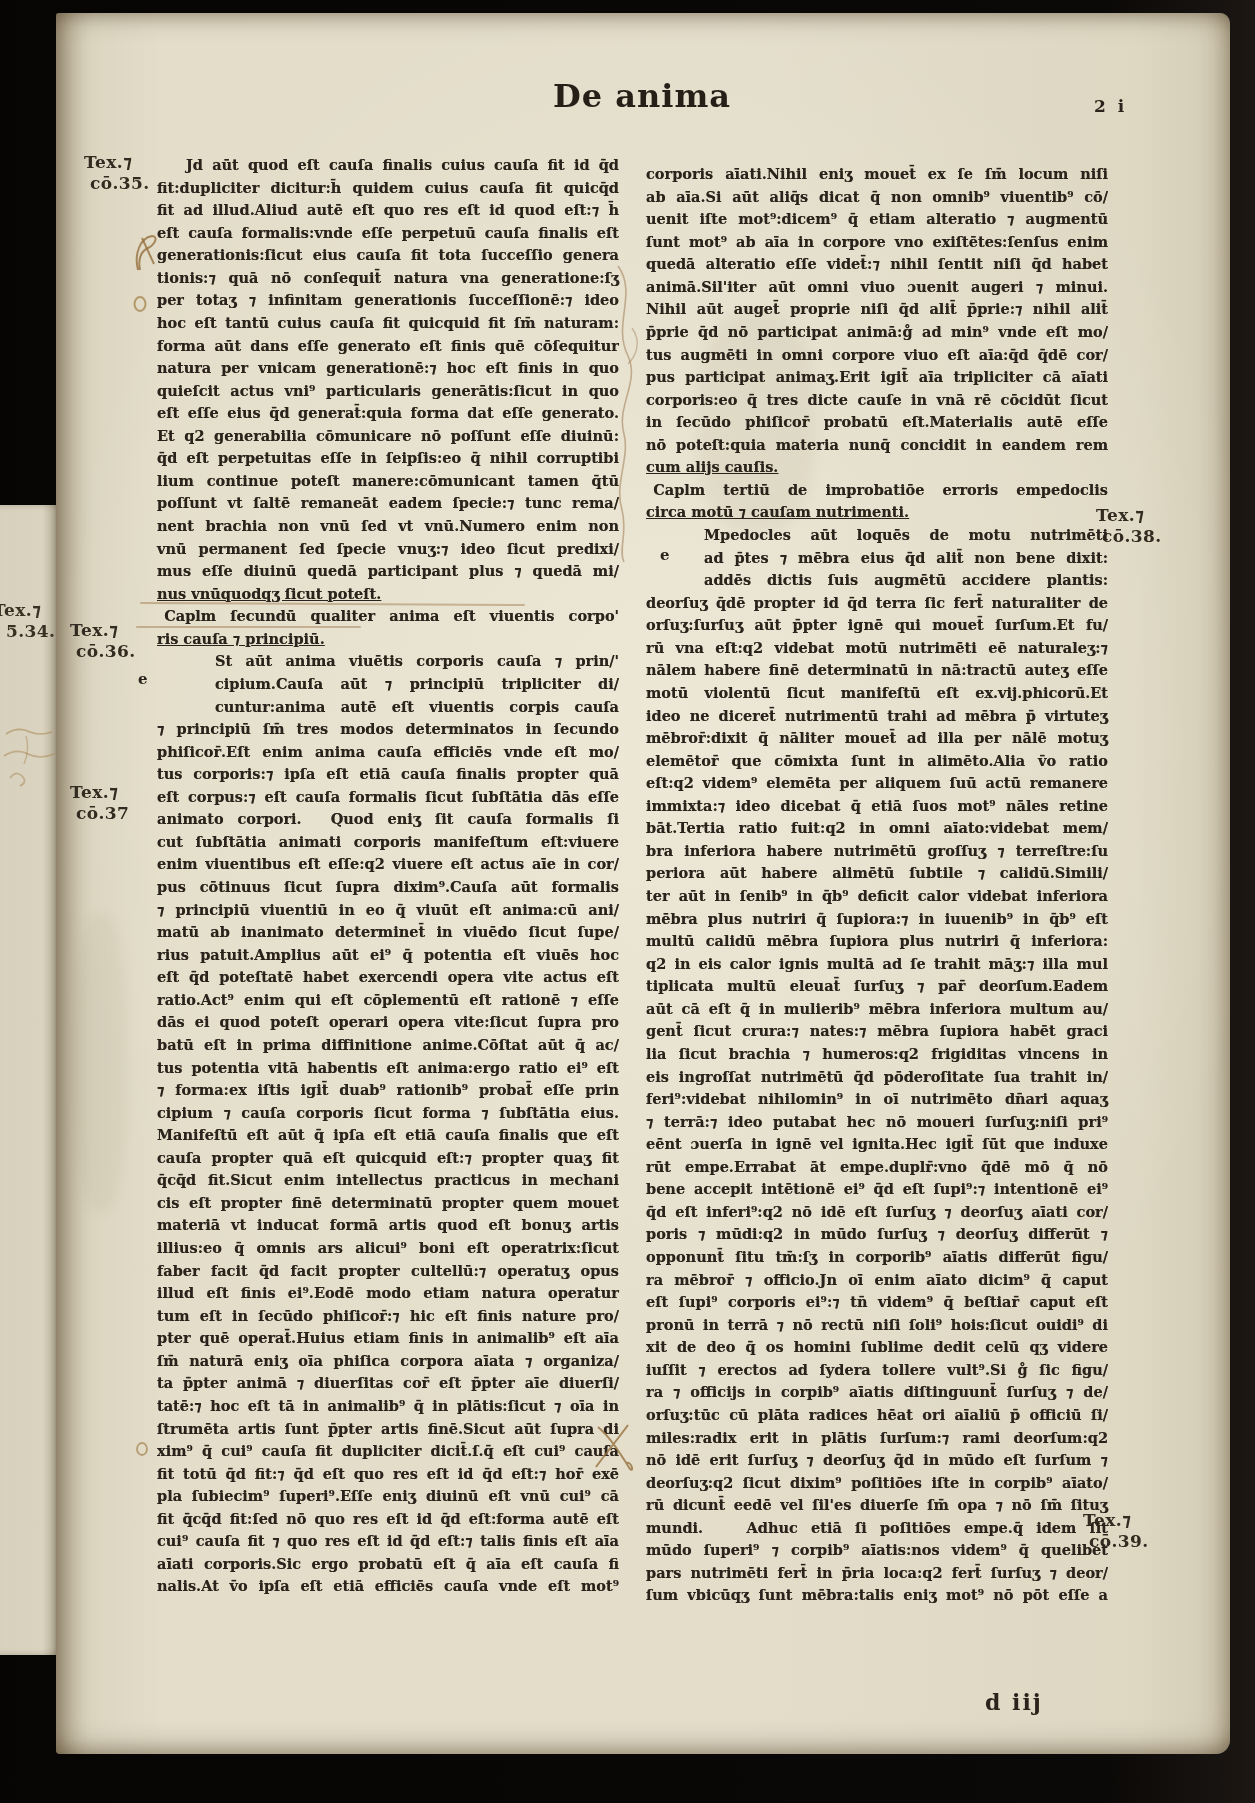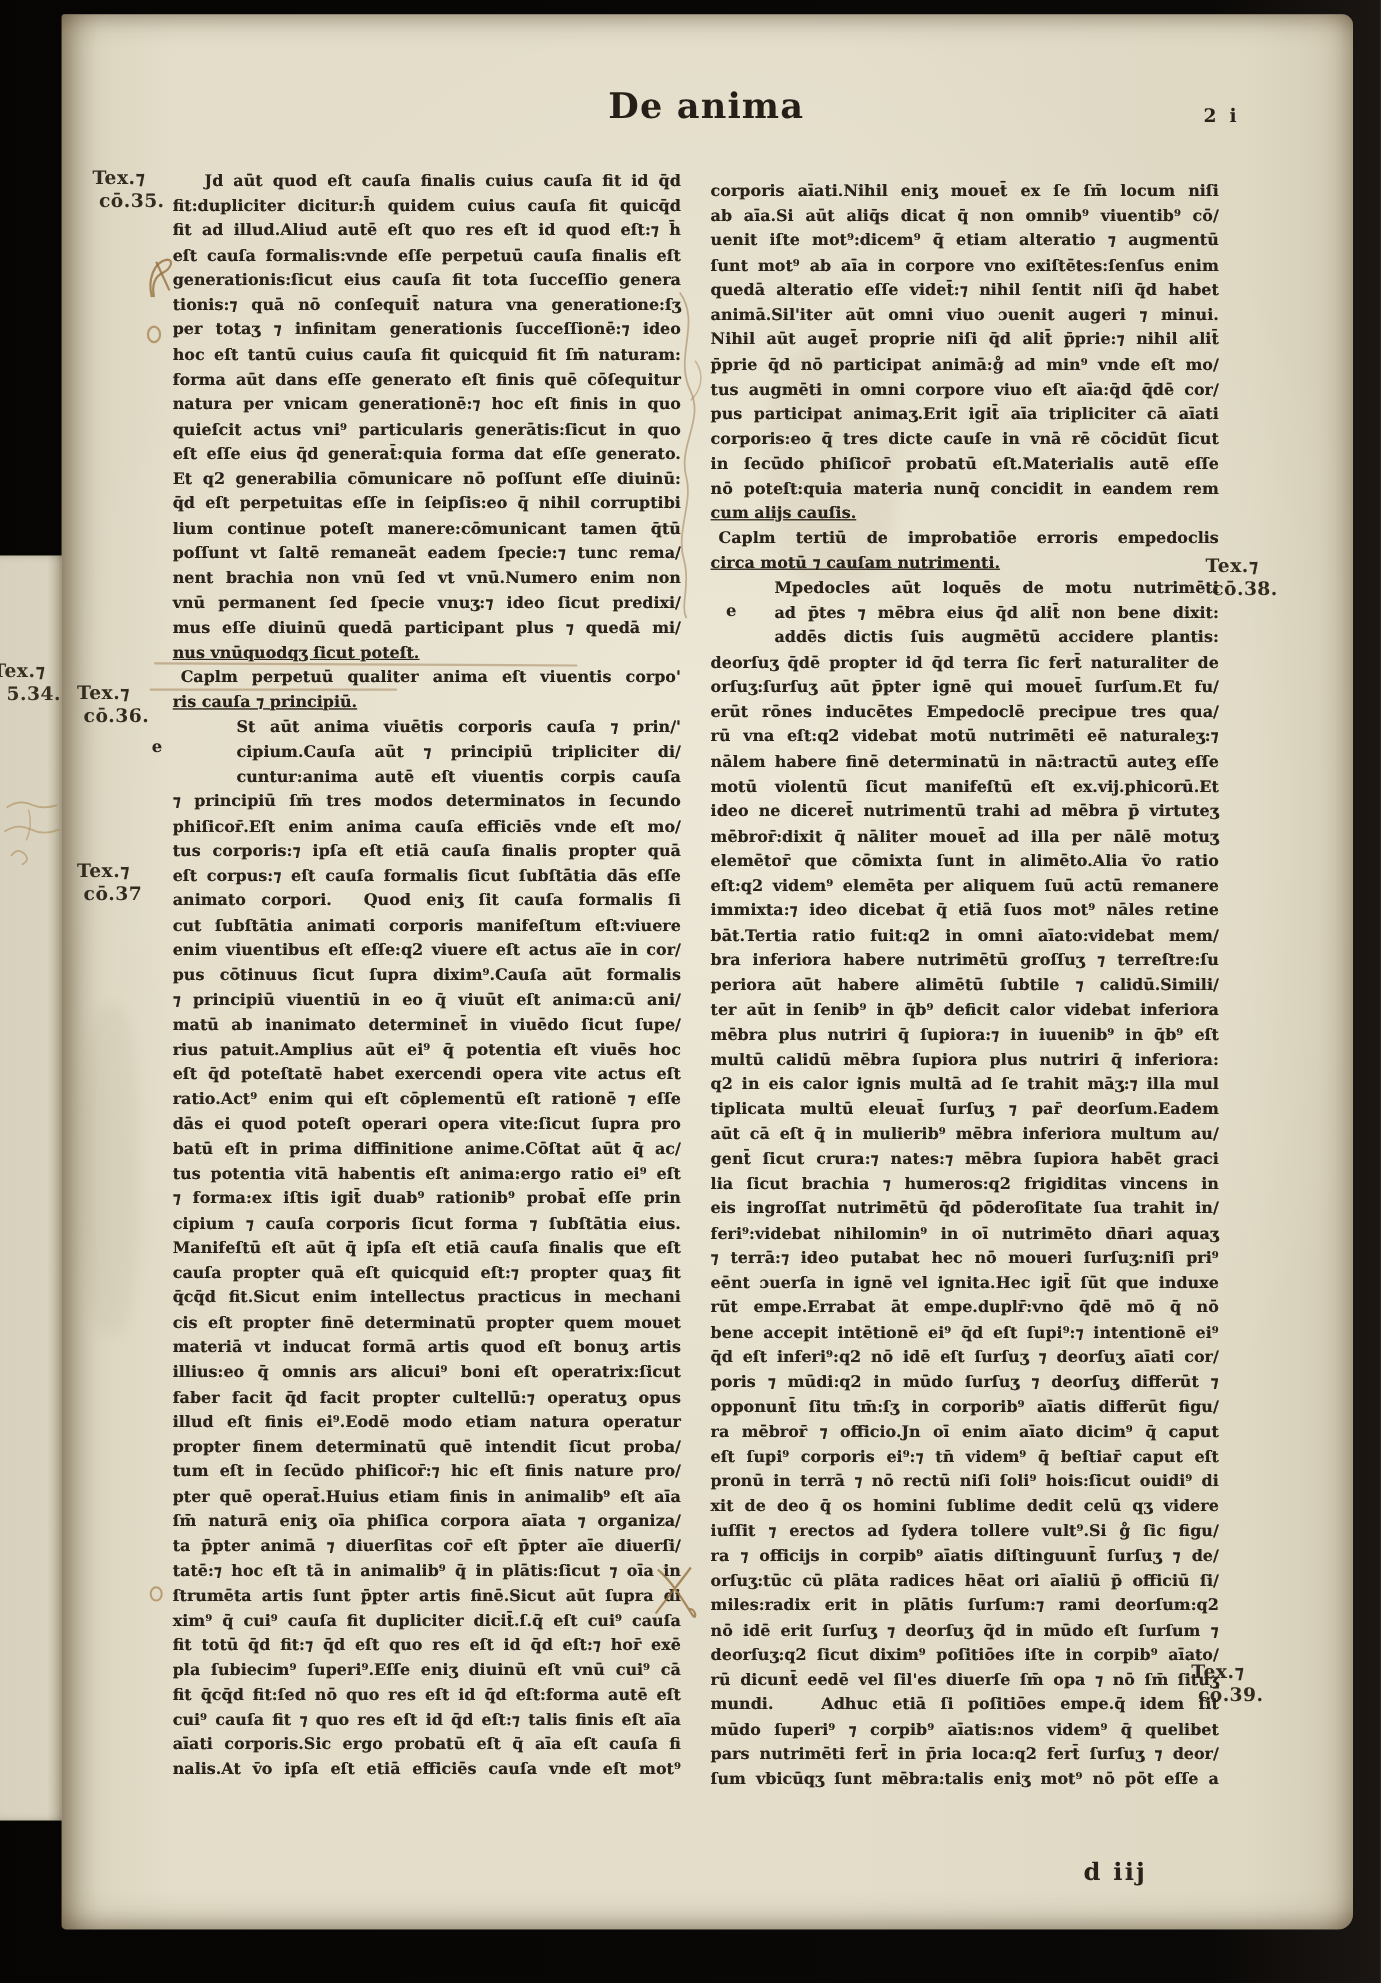--- a/index.html
+++ b/index.html
@@ -97,21 +97,21 @@
         <div class="ln">quieſcit actus vni⁹ particularis generātis:ſicut in quo</div>
         <div class="ln">eſt eſſe eius q̄d generat̄:quia forma dat eſſe generato.</div>
         <div class="ln">Et q2 generabilia cōmunicare nō poſſunt eſſe diuinū:</div>
         <div class="ln">q̄d eſt perpetuitas eſſe in ſeipſis:eo q̄ nihil corruptibi</div>
         <div class="ln">lium continue poteſt manere:cōmunicant tamen q̄tū</div>
         <div class="ln">poſſunt vt ſaltē remaneāt eadem ſpecie:⁊ tunc rema/</div>
         <div class="ln">nent brachia non vnū ſed vt vnū.Numero enim non</div>
         <div class="ln">vnū permanent ſed ſpecie vnuʒ:⁊ ideo ſicut predixi/</div>
         <div class="ln">mus eſſe diuinū quedā participant plus ⁊ quedā mi/</div>
         <div class="ln flush">nus vnūquodqʒ ſicut poteſt.</div>
-        <div class="ln"> Caplm perpetuū qualiter anima eſt viuentis corpo'</div>
+        <div class="ln"> Caplm ſecundū qualiter anima eſt viuentis corpo'</div>
         <div class="ln flush">ris cauſa ⁊ principiū.</div>
         <div class="ln">    St aūt anima viuētis corporis cauſa ⁊ prin/'</div>
         <div class="ln">    cipium.Cauſa aūt ⁊ principiū tripliciter di/</div>
         <div class="ln">    cuntur:anima autē eſt viuentis corpis cauſa</div>
         <div class="ln">⁊ principiū ſm̄ tres modos determinatos in ſecundo</div>
         <div class="ln">phiſicor̄.Eſt enim anima cauſa efficiēs vnde eſt mo/</div>
         <div class="ln">tus corporis:⁊ ipſa eſt etiā cauſa finalis propter quā</div>
         <div class="ln">eſt corpus:⁊ eſt cauſa formalis ſicut ſubſtātia dās eſſe</div>
         <div class="ln">animato corpori.  Quod eniʒ ſit cauſa formalis ſi</div>
         <div class="ln">cut ſubſtātia animati corporis manifeſtum eſt:viuere</div>
@@ -128,21 +128,20 @@
         <div class="ln">⁊ forma:ex iſtis igit̄ duab⁹ rationib⁹ probat̄ eſſe prin</div>
         <div class="ln">cipium ⁊ cauſa corporis ſicut forma ⁊ ſubſtātia eius.</div>
         <div class="ln">Manifeſtū eſt aūt q̄ ipſa eſt etiā cauſa finalis que eſt</div>
         <div class="ln">cauſa propter quā eſt quicquid eſt:⁊ propter quaʒ fit</div>
         <div class="ln">q̄cq̄d fit.Sicut enim intellectus practicus in mechani</div>
         <div class="ln">cis eſt propter finē determinatū propter quem mouet</div>
         <div class="ln">materiā vt inducat formā artis quod eſt bonuʒ artis</div>
         <div class="ln">illius:eo q̄ omnis ars alicui⁹ boni eſt operatrix:ſicut</div>
         <div class="ln">faber facit q̄d facit propter cultellū:⁊ operatuʒ opus</div>
         <div class="ln">illud eſt finis ei⁹.Eodē modo etiam natura operatur</div>
-        <div class="ln">propter finem determinatū quē intendit ſicut proba/</div>
         <div class="ln">tum eſt in ſecūdo phiſicor̄:⁊ hic eſt finis nature pro/</div>
         <div class="ln">pter quē operat̄.Huius etiam finis in animalib⁹ eſt aīa</div>
         <div class="ln">ſm̄ naturā eniʒ oīa phiſica corpora aīata ⁊ organiza/</div>
         <div class="ln">ta p̄pter animā ⁊ diuerſitas cor̄ eſt p̄pter aīe diuerſi/</div>
         <div class="ln">tatē:⁊ hoc eſt tā in animalib⁹ q̄ in plātis:ſicut ⁊ oīa in</div>
         <div class="ln">ſtrumēta artis ſunt p̄pter artis finē.Sicut aūt ſupra di</div>
         <div class="ln">xim⁹ q̄ cui⁹ cauſa fit dupliciter dicit̄.ſ.q̄ eſt cui⁹ cauſa</div>
         <div class="ln">fit totū q̄d fit:⁊ q̄d eſt quo res eſt id q̄d eſt:⁊ hor̄ exē</div>
         <div class="ln">pla ſubiecim⁹ ſuperi⁹.Eſſe eniʒ diuinū eſt vnū cui⁹ cā</div>
         <div class="ln">fit q̄cq̄d fit:ſed nō quo res eſt id q̄d eſt:forma autē eſt</div>
@@ -165,21 +164,20 @@
         <div class="ln">in ſecūdo phiſicor̄ probatū eſt.Materialis autē eſſe</div>
         <div class="ln">nō poteſt:quia materia nunq̄ concidit in eandem rem</div>
         <div class="ln flush">cum alijs cauſis.</div>
         <div class="ln"> Caplm tertiū de improbatiōe erroris empedoclis</div>
         <div class="ln flush">circa motū ⁊ cauſam nutrimenti.</div>
         <div class="ln">    Mpedocles aūt loquēs de motu nutrimēti</div>
         <div class="ln">    ad p̄tes ⁊ mēbra eius q̄d alit̄ non bene dixit:</div>
         <div class="ln">    addēs dictis ſuis augmētū accidere plantis:</div>
         <div class="ln">deorſuʒ q̄dē propter id q̄d terra ſic fert̄ naturaliter de</div>
         <div class="ln">orſuʒ:ſurſuʒ aūt p̄pter ignē qui mouet̄ ſurſum.Et fu/</div>
-        <div class="ln">erūt rōnes inducētes Empedoclē precipue tres qua/</div>
         <div class="ln">rū vna eſt:q2 videbat motū nutrimēti eē naturaleʒ:⁊</div>
         <div class="ln">nālem habere finē determinatū in nā:tractū auteʒ eſſe</div>
         <div class="ln">motū violentū ſicut manifeſtū eſt ex.vij.phicorū.Et</div>
         <div class="ln">ideo ne diceret̄ nutrimentū trahi ad mēbra p̄ virtuteʒ</div>
         <div class="ln">mēbror̄:dixit q̄ nāliter mouet̄ ad illa per nālē motuʒ</div>
         <div class="ln">elemētor̄ que cōmixta ſunt in alimēto.Alia v̄o ratio</div>
         <div class="ln">eſt:q2 videm⁹ elemēta per aliquem ſuū actū remanere</div>
         <div class="ln">immixta:⁊ ideo dicebat q̄ etiā ſuos mot⁹ nāles retine</div>
         <div class="ln">bāt.Tertia ratio fuit:q2 in omni aīato:videbat mem/</div>
         <div class="ln">bra inferiora habere nutrimētū groſſuʒ ⁊ terreſtre:ſu</div>

